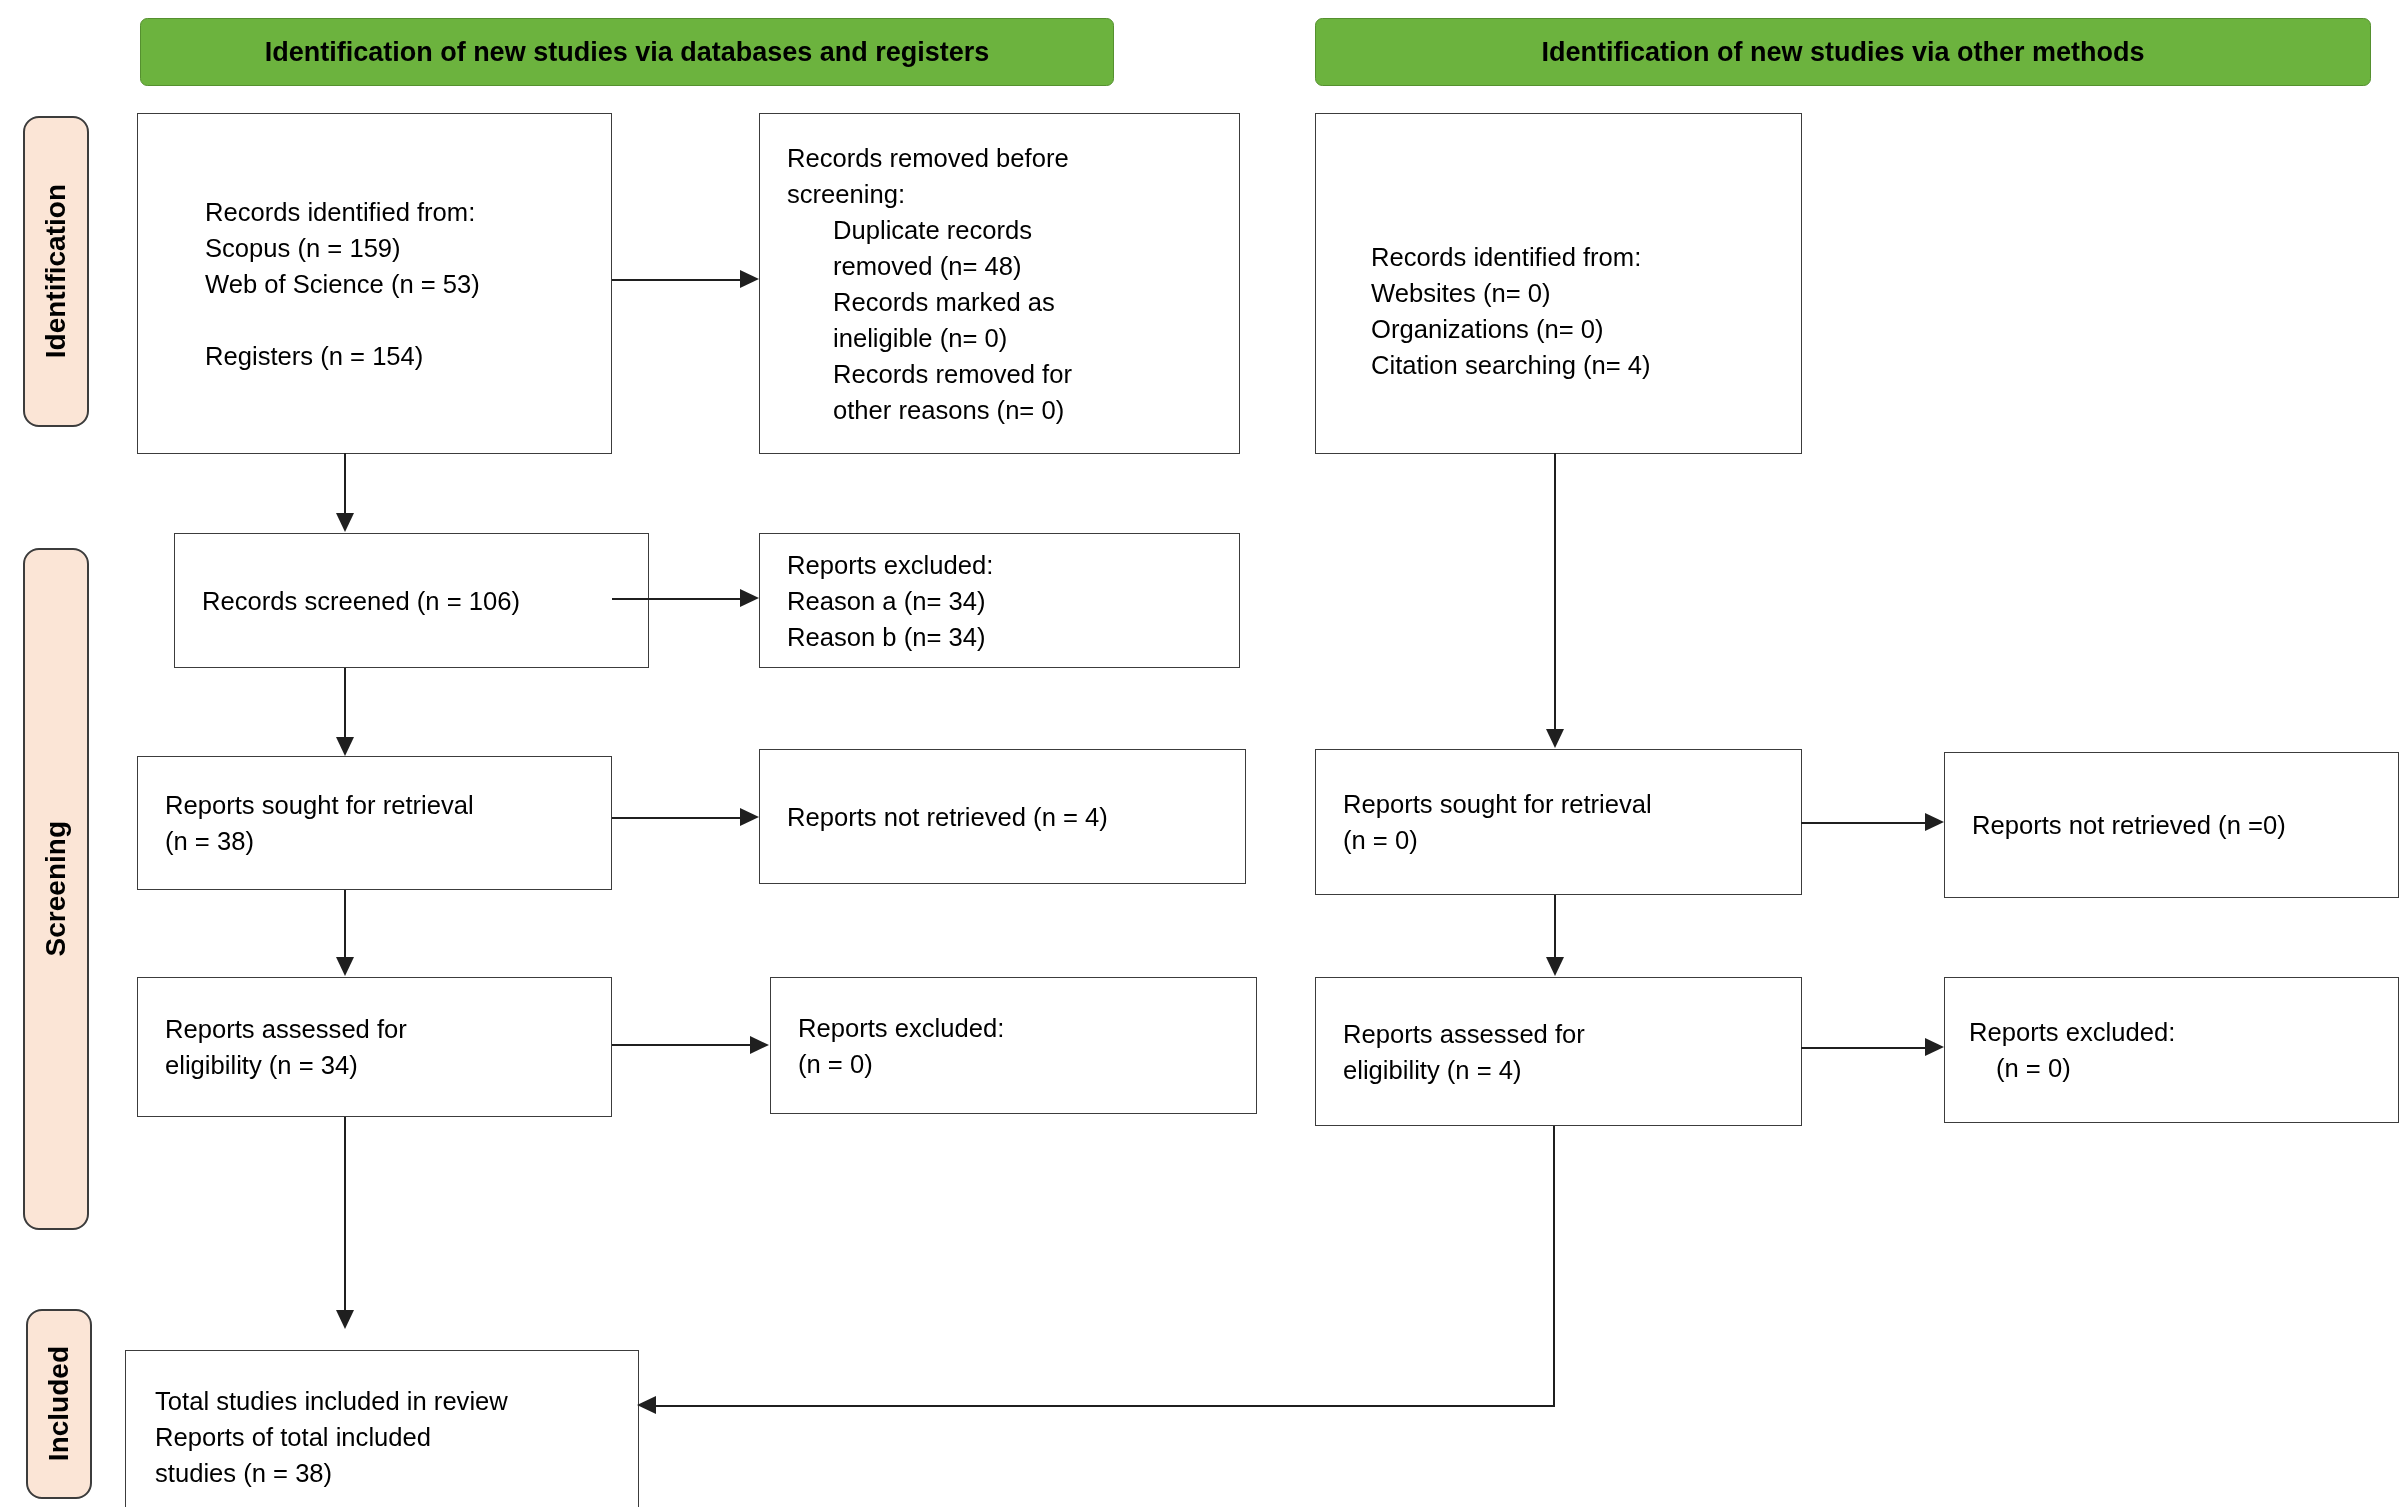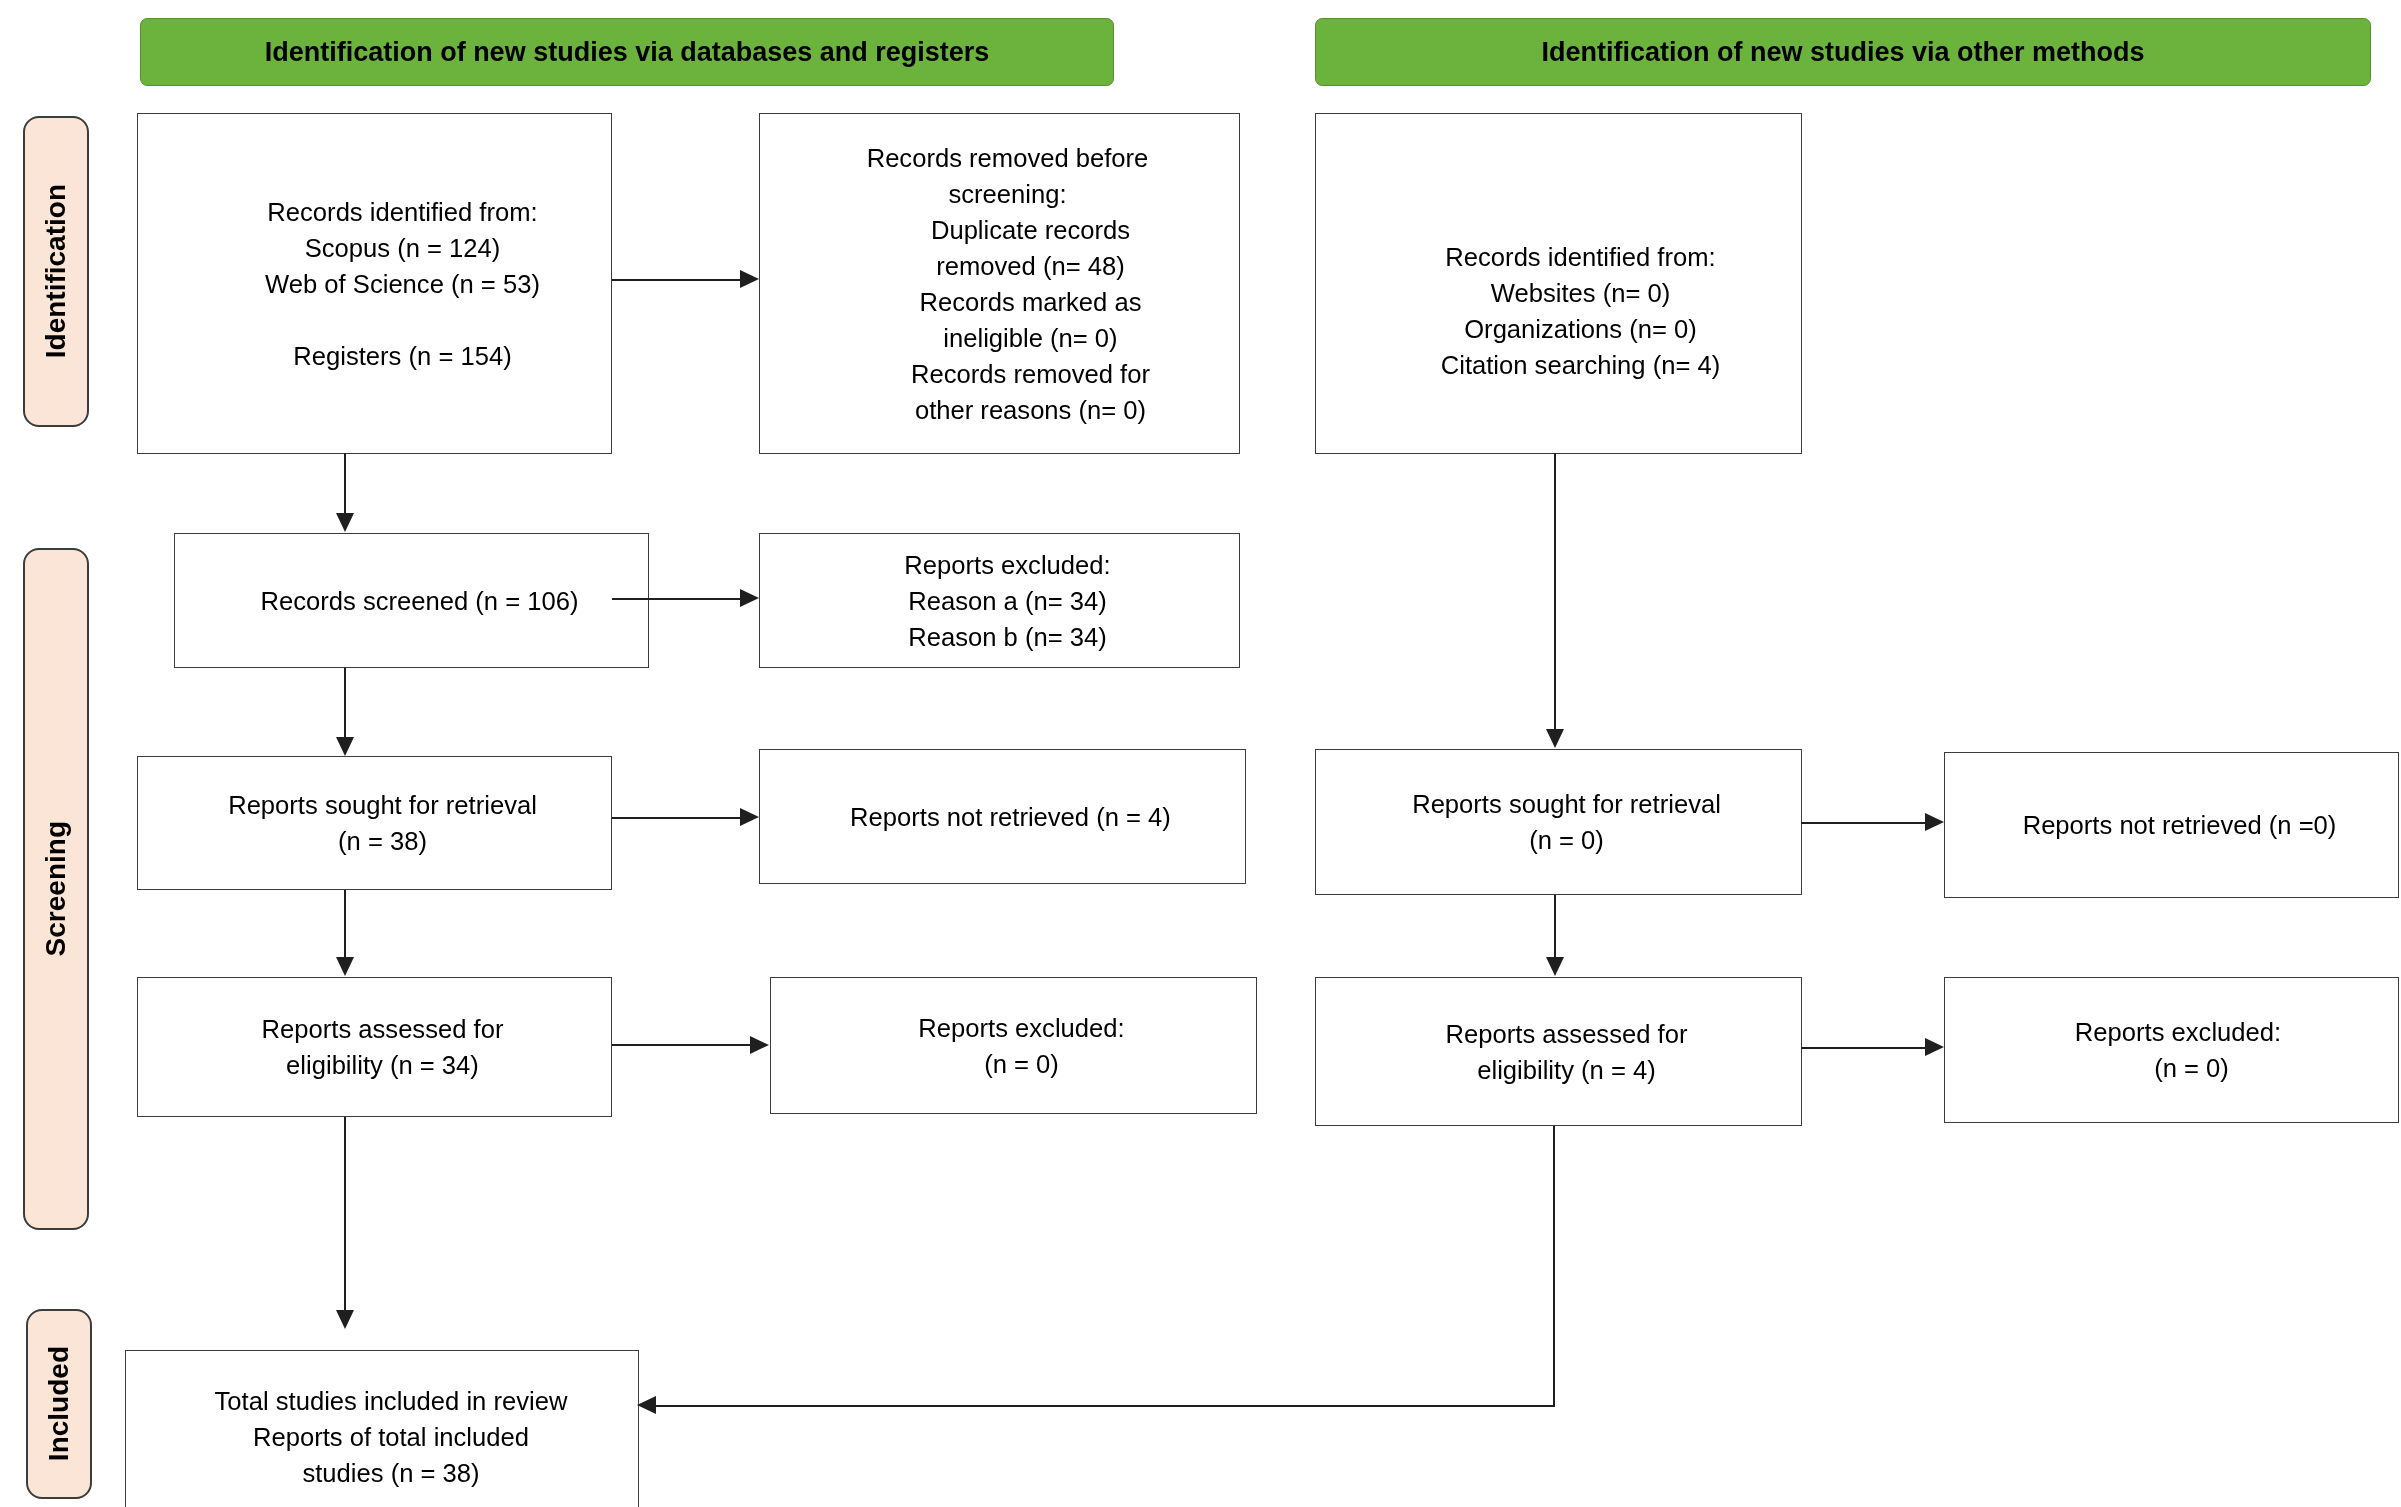--- a/index.html
+++ b/index.html
@@ -28,21 +28,21 @@
   
   .box{position:absolute;box-sizing:border-box;background:#fff;
        border:1.8px solid var(--border);
        display:flex;flex-direction:column;justify-content:center;
        padding-left:27px;padding-right:11px;
        font-size:25.6px;line-height:36px;}
   .box.padbig{padding-left:67px;}
   .box.padmed{padding-left:55px;}
   .box.top{justify-content:flex-start;padding-top:25.6px;}
   .box.bias{padding-top:55px;}
-  .bl{white-space:nowrap;text-align:center;}
+  .bl{white-space:nowrap;}
   .bl:empty::before{content:"\00a0";}
   .ind{padding-left:46px;}
   .ind2{padding-left:27px;}
 
   
   .hline{position:absolute;height:2.4px;background:var(--arrow);}
   .vline{position:absolute;width:2.4px;background:var(--arrow);}
   .ah-right{position:absolute;width:0;height:0;
     border-top:9.7px solid transparent;border-bottom:9.7px solid transparent;
     border-left:19.5px solid var(--arrow);}
@@ -70,21 +70,21 @@
   </div>
   <div class="side" style="left:23px;top:548px;width:66px;height:682px;">
     <span>Screening</span>
   </div>
   <div class="side" style="left:25.6px;top:1309px;width:66px;height:190px;">
     <span>Included</span>
   </div>
 
   <div class="box padbig" style="left:137px;top:113px;width:475px;height:341px;">
     <div class="bl">Records identified from:</div>
-    <div class="bl">Scopus (n = 124)</div>
+    <div class="bl">Scopus (n = 159)</div>
     <div class="bl">Web of Science (n = 53)</div>
     <div class="bl"></div>
     <div class="bl">Registers (n = 154)</div>
   </div>
 
   <div class="box top" style="left:759px;top:113px;width:481px;height:341px;">
     <div class="bl">Records removed before</div>
     <div class="bl">screening:</div>
     <div class="bl ind">Duplicate records</div>
     <div class="bl ind">removed (n= 48)</div>

